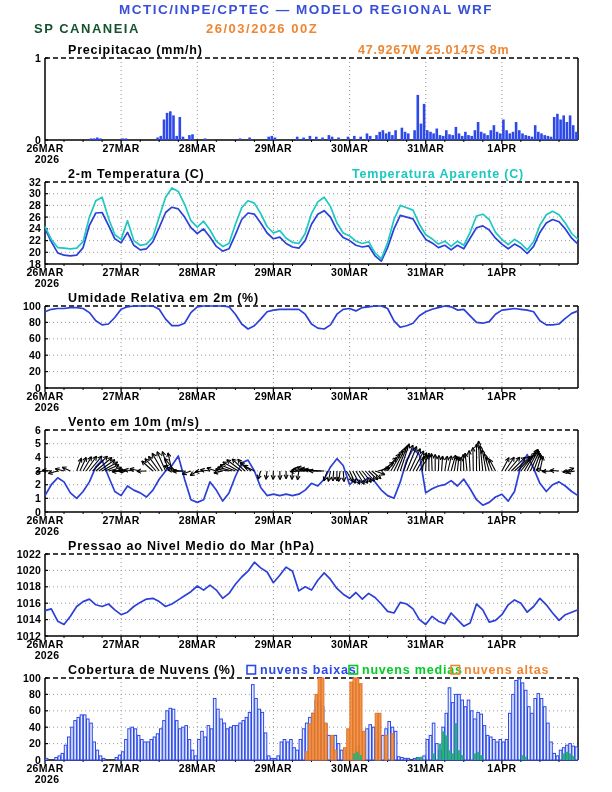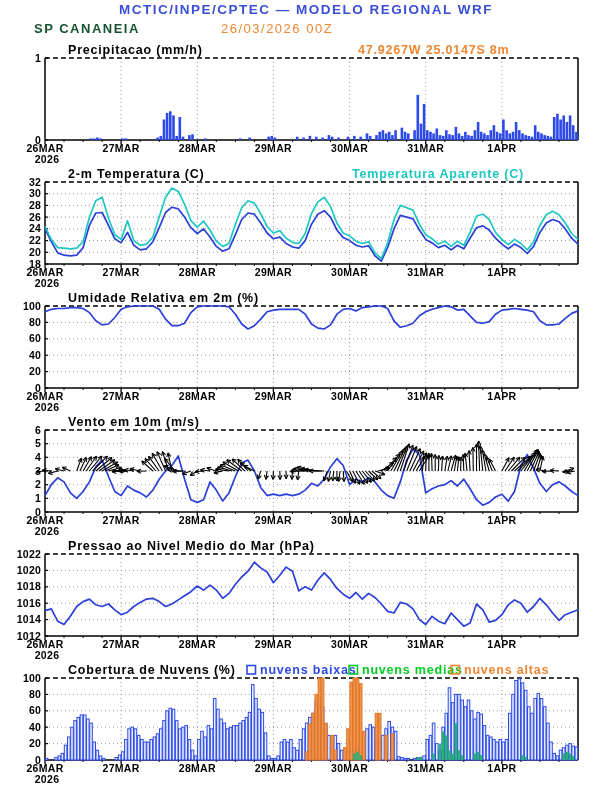--- a/index.html
+++ b/index.html
@@ -1,21 +1,21 @@
 <!DOCTYPE html>
 <html><head>
 <meta charset="utf-8">
 <style>
   html,body{margin:0;padding:0;background:#fff;}
   body{width:612px;height:792px;font-family:"Liberation Sans",sans-serif;overflow:hidden;}
   #page{width:612px;height:780px;position:relative;background:#fff;}
   #header{position:relative;height:44px;}
   #hdr-title{position:absolute;left:50%;transform:translateX(-50%);top:2px;font-size:13.5px;font-weight:bold;letter-spacing:1.5px;white-space:nowrap;}
   #hdr-station{position:absolute;left:34px;top:21px;font-size:13px;font-weight:bold;letter-spacing:1.5px;}
-  #hdr-run{position:absolute;left:221px;top:21px;font-size:13px;font-weight:normal;letter-spacing:1.5px;}
+  #hdr-run{position:absolute;left:206px;top:21px;font-size:13px;font-weight:bold;letter-spacing:1.5px;}
   .panel{height:124px;position:relative;}
   svg{display:block;}
   svg text{font-family:"Liberation Sans",sans-serif;font-weight:bold;}
 </style>
 </head>
 <body>
 
 <div id="page">
   <div id="header">
     <span id="hdr-title" style="color: rgb(58, 79, 216);">MCTIC/INPE/CPTEC — MODELO REGIONAL WRF</span>

